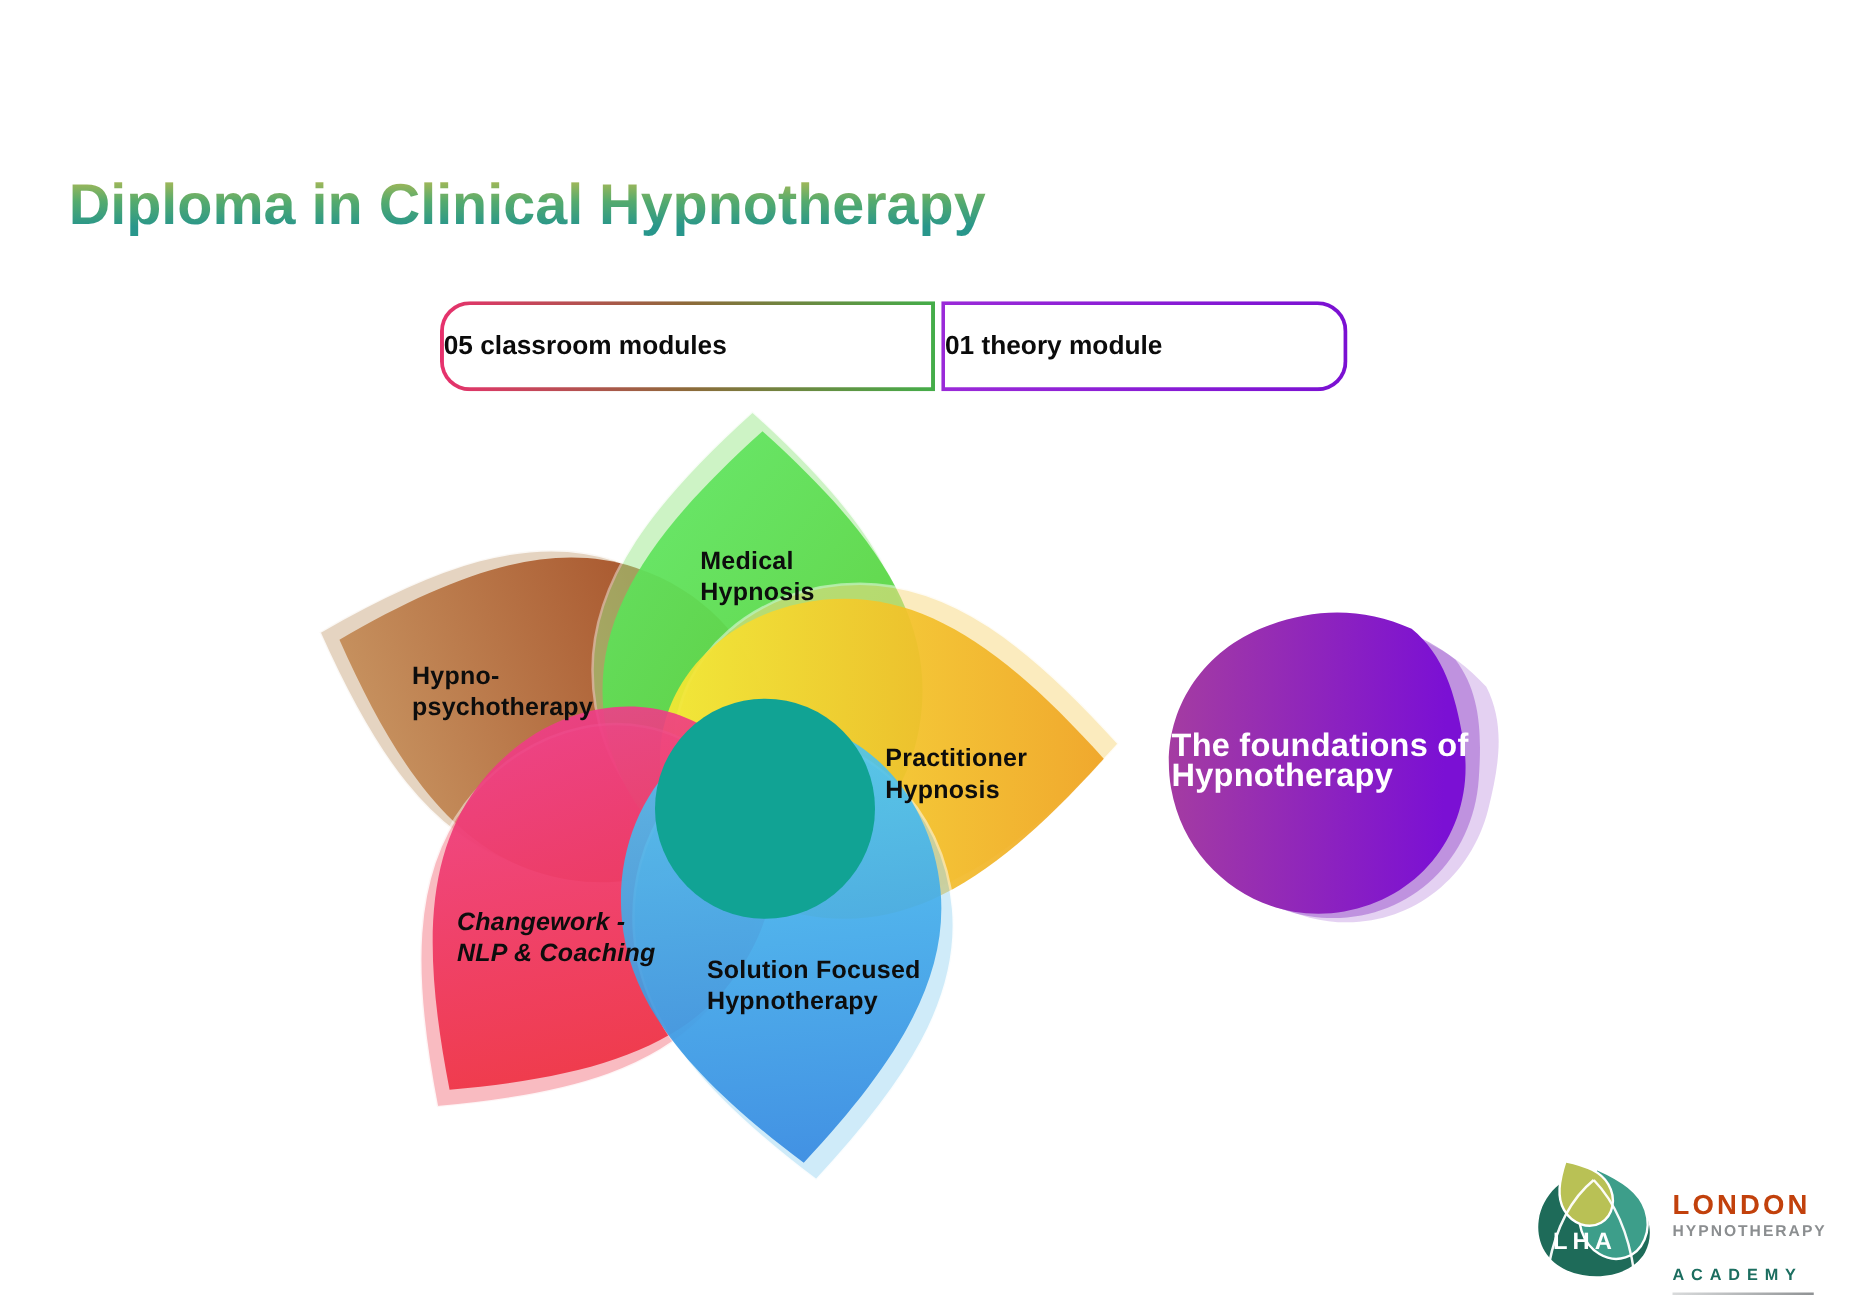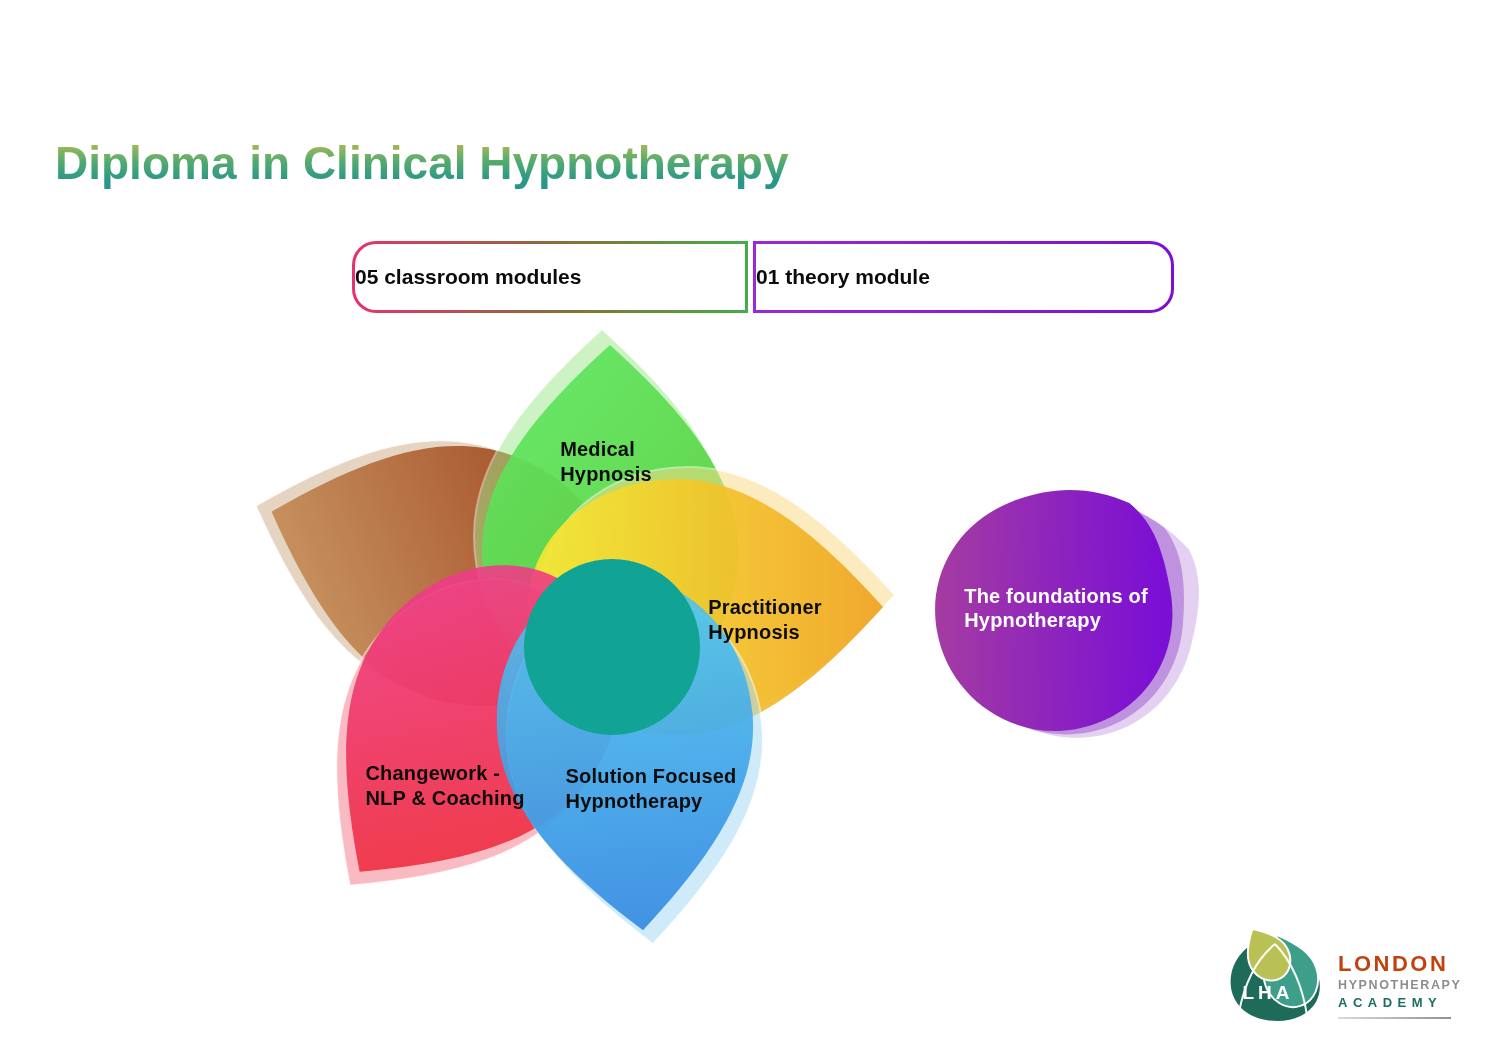--- a/index.html
+++ b/index.html
@@ -31,42 +31,42 @@
     display:flex; align-items:center; 
     font-size:21px; font-weight:600; color:#0b0b0b;
     border:3px solid transparent; background-origin:border-box;
   }
   .pill-classroom {
     width:396px; border-radius:24px 0 0 24px;
     background:linear-gradient(#fff,#fff) padding-box,
                linear-gradient(90deg,#e7316d 0%,#8d6a3a 50%,#44ad49 100%) border-box;
   }
   .pill-theory {
-    width:421px; border-radius:0 24px 24px 0;
+    width:325px; border-radius:0 24px 24px 0;
     background:linear-gradient(#fff,#fff) padding-box,
                linear-gradient(90deg,#9a2ad8 0%,#7a10d2 100%) border-box;
   }
 
   
   .diagram-svg { position:absolute; left:0; top:0; width:1500px; height:1046px; }
 
   .petal-label {
     position:absolute; transform:translate(-50%,-50%);
     text-align:left; font-size:20px; font-weight:700; color:#0d0d0d;
     line-height:25px; white-space:nowrap; letter-spacing:0.2px;
   }
-  .petal-label.light { color:#ffffff; font-weight:700; font-size:20px; line-height:24px; }
+  .petal-label.light { color:#ffffff; font-weight:700; font-size:26px; line-height:24px; }
 
   
   .logo { position:absolute; left:1222px; top:922px; display:flex; align-items:flex-start; }
   .logo-mark { width:100px; height:106px; }
   .logo-word { margin-left:16px; margin-top:31px; }
   .logo-line1 { font-size:22px; font-weight:bold; letter-spacing:2.5px; color:#c2410c; line-height:1; }
   .logo-line2 { font-size:12.5px; font-weight:bold; letter-spacing:1.6px; color:#8b8e90; line-height:1; margin-top:4px; }
-  .logo-line3 { font-size:13px; font-weight:bold; letter-spacing:5.5px; color:#1c6e60; line-height:1; margin-top:4px; }
+  .logo-line3 { font-size:13px; font-weight:bold; letter-spacing:5.5px; color:#1c6e60; line-height:1; margin-top:21px; }
   .logo-rule { width:113px; height:2.5px; margin-top:8px;
                background:linear-gradient(90deg,#d9dbdc 0%,#8f9294 100%); }
 </style>
 </head>
 <body>
 
 <div class="page">
 
   <div class="subtitle">Diploma in Clinical Hypnotherapy</div>
 
@@ -128,25 +128,29 @@
 
     <use href="#blob" transform="translate(1075,618) rotate(14) scale(0.84)" fill="#c49ae2" opacity="0.45"></use>
     <use href="#blob" transform="translate(1064,615) rotate(4) scale(0.84)" fill="#a15fd0" opacity="0.55"></use>
     <use href="#blob" transform="translate(1053,612) rotate(-10) scale(0.84)" fill="url(#gPurple)"></use>
   </svg>
 
   <div class="petal-label" style="left:606px; top:462px;">
     <div>Medical</div>
     <div>Hypnosis</div>
   </div>
+  <div class="petal-label" style="left:402px; top:554px;">
+    <div>Hypno-</div>
+    <div>psychotherapy</div>
+  </div>
   <div class="petal-label" style="left:765px; top:620px;">
     <div>Practitioner</div>
     <div>Hypnosis</div>
   </div>
-  <div class="petal-label" style="left:445px; top:786px;">
+  <div class="petal-label" style="left:445px; top:751px;font-style:italic;">
     <div>Changework -</div>
     <div>NLP &amp; Coaching</div>
   </div>
   <div class="petal-label" style="left:651px; top:789px;">
     <div>Solution Focused</div>
     <div>Hypnotherapy</div>
   </div>
   <div class="petal-label light" style="left:1056px; top:608px;">
     <div>The foundations of</div>
     <div>Hypnotherapy</div>

